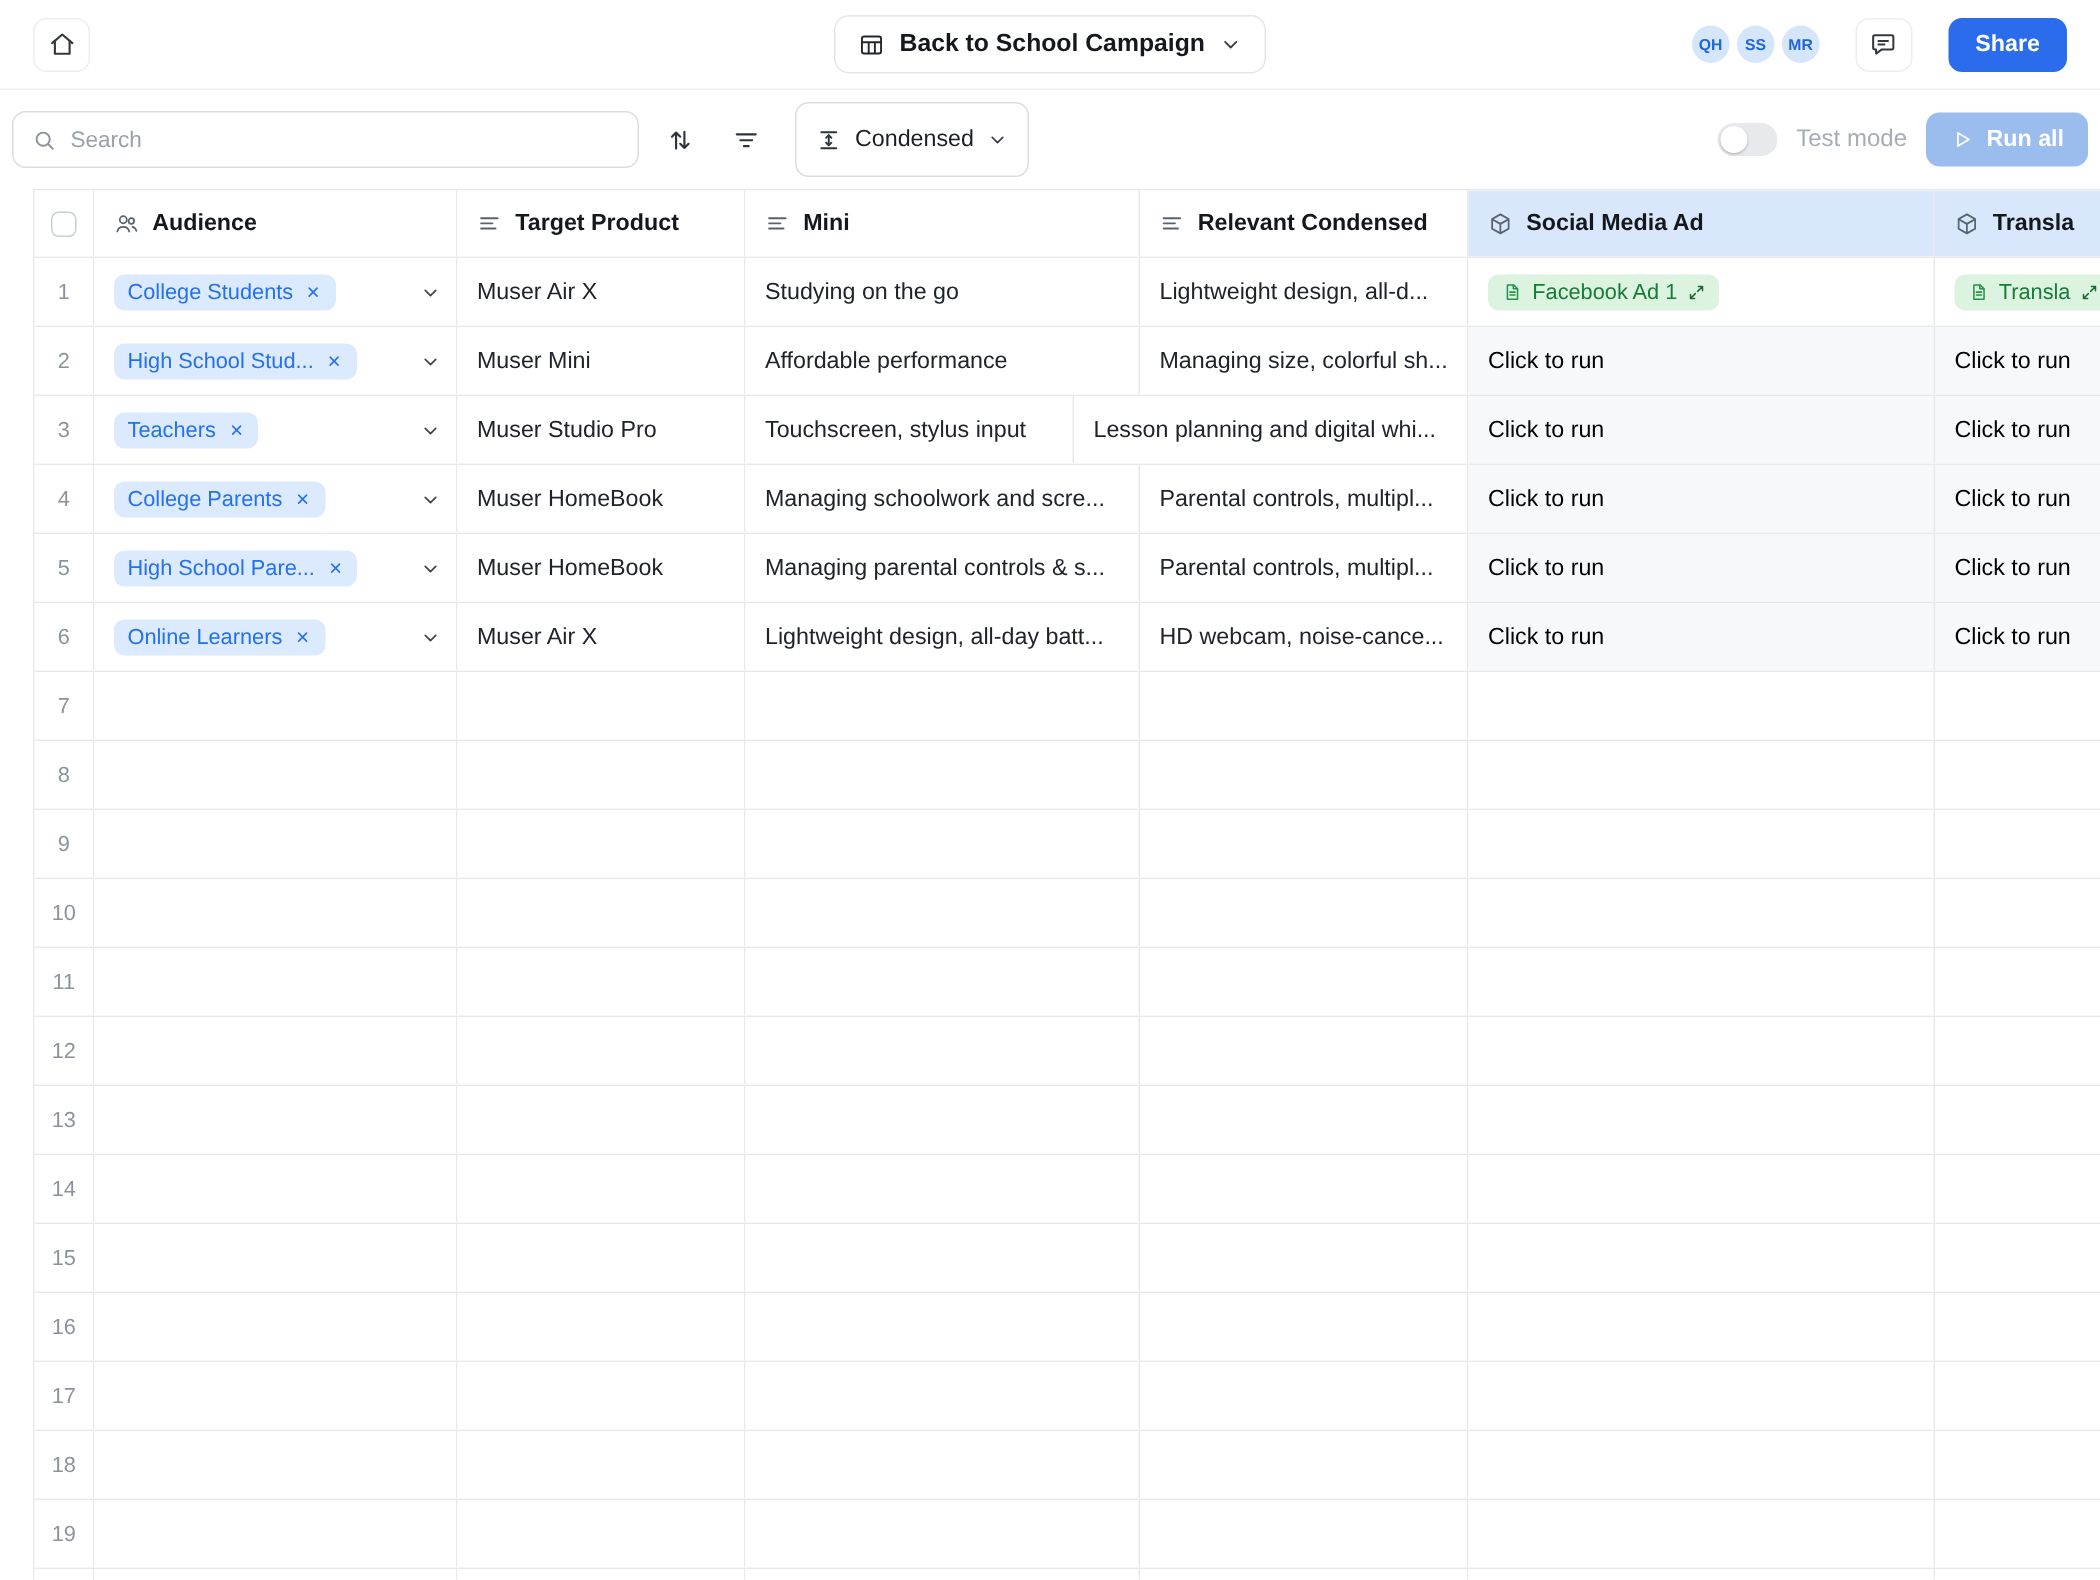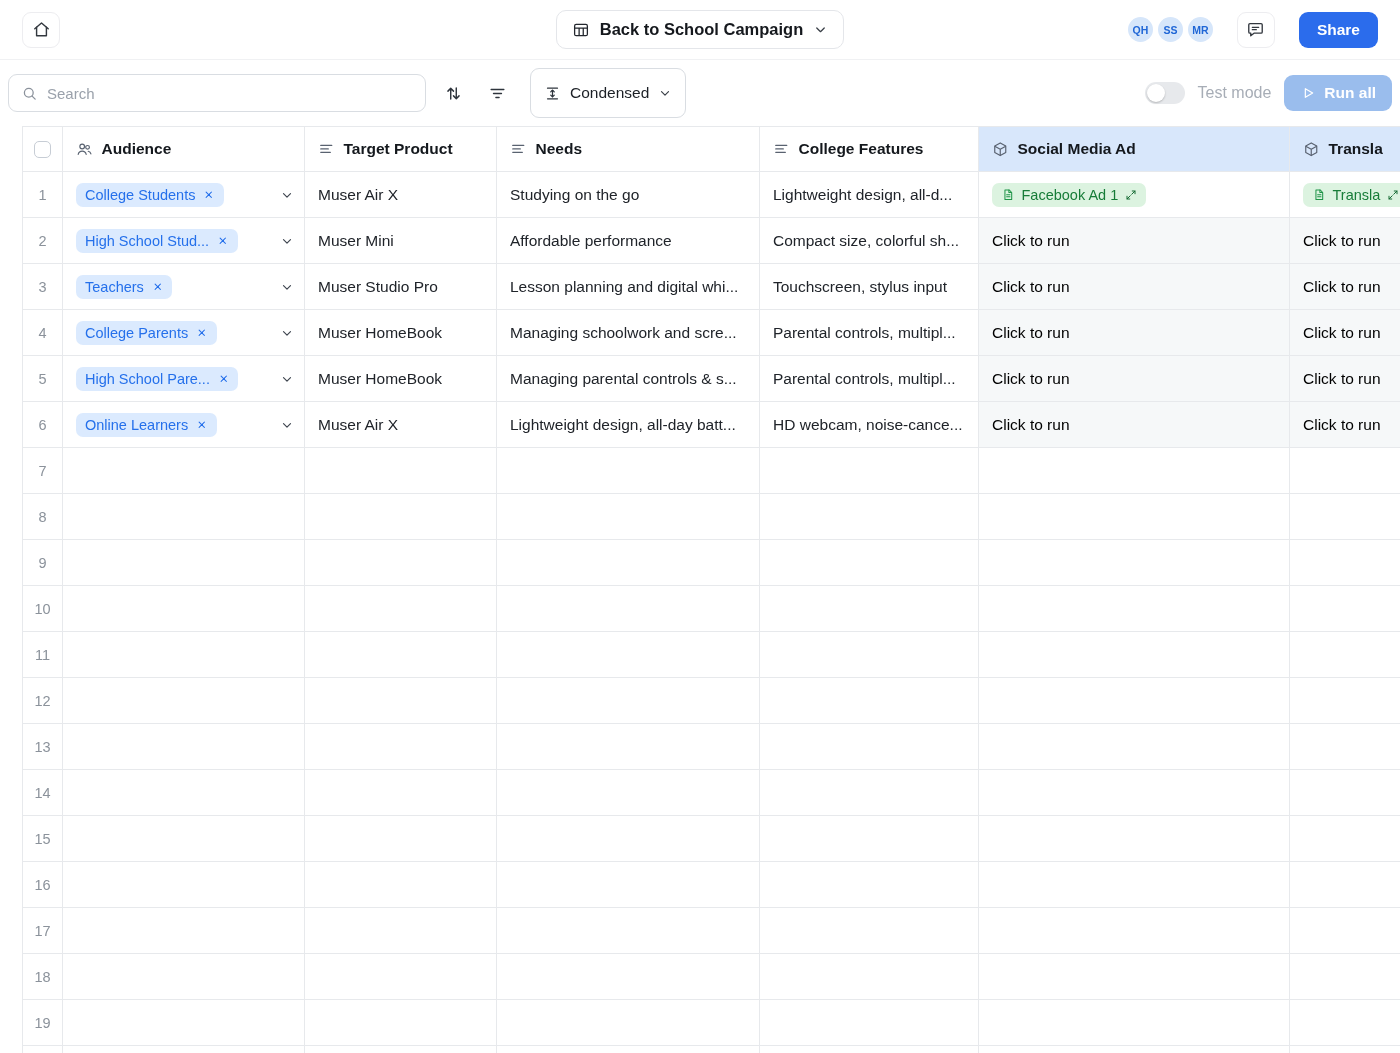--- a/index.html
+++ b/index.html
@@ -205,31 +205,31 @@
           <span>Target Product</span>
         </div>
         <div class="td hdr" style="width:263px">
           <span class="hic">
             <svg viewBox="0 0 24 24" fill="none" stroke="currentColor" stroke-width="1.8" stroke-linecap="round">
               <path d="M4 6.5h16"></path>
               <path d="M4 11.5h11"></path>
               <path d="M4 16.5h14"></path>
             </svg>
           </span>
-          <span>Needs</span>
+          <span>Mini</span>
         </div>
         <div class="td hdr" style="width:219px">
           <span class="hic">
             <svg viewBox="0 0 24 24" fill="none" stroke="currentColor" stroke-width="1.8" stroke-linecap="round">
               <path d="M4 6.5h16"></path>
               <path d="M4 11.5h11"></path>
               <path d="M4 16.5h14"></path>
             </svg>
           </span>
-          <span>College Features</span>
+          <span>Relevant Condensed</span>
         </div>
         <div class="td hdr sel" style="width:311px">
           <span class="hic">
             <svg viewBox="0 0 24 24" fill="none" stroke="currentColor" stroke-width="1.7" stroke-linejoin="round">
               <path d="M12 2.8l8 4.4v9.6l-8 4.4-8-4.4V7.2z"></path>
               <path d="M12 12l8-4.4M12 12L4 7.6M12 12v9.2"></path>
             </svg>
           </span>
           <span>Social Media Ad</span>
         </div>
@@ -312,21 +312,21 @@
             </span>
           </span>
           <span class="cellchev">
             <svg viewBox="0 0 24 24" fill="none" stroke="currentColor" stroke-width="2" stroke-linecap="round" stroke-linejoin="round">
               <path d="M6 9.5l6 6 6-6"></path>
             </svg>
           </span>
         </div>
         <div class="td" style="width:192px">Muser Mini</div>
         <div class="td" style="width:263px">Affordable performance</div>
-        <div class="td" style="width:219px">Compact size, colorful sh...</div>
+        <div class="td" style="width:219px">Managing size, colorful sh...</div>
         <div class="td runcell" style="width:311px">Click to run</div>
         <div class="td runcell" style="width:132px">Click to run</div>
       </div>
       <div class="tr">
         <div class="td num">3</div>
         <div class="td aud" style="width:242px">
           <span class="tag">
             <span>Teachers</span>
             <span class="x">
               <svg viewBox="0 0 24 24" fill="none" stroke="currentColor" stroke-width="2.2" stroke-linecap="round">
@@ -334,22 +334,22 @@
               </svg>
             </span>
           </span>
           <span class="cellchev">
             <svg viewBox="0 0 24 24" fill="none" stroke="currentColor" stroke-width="2" stroke-linecap="round" stroke-linejoin="round">
               <path d="M6 9.5l6 6 6-6"></path>
             </svg>
           </span>
         </div>
         <div class="td" style="width:192px">Muser Studio Pro</div>
+        <div class="td" style="width:219px">Touchscreen, stylus input</div>
         <div class="td" style="width:263px">Lesson planning and digital whi...</div>
-        <div class="td" style="width:219px">Touchscreen, stylus input</div>
         <div class="td runcell" style="width:311px">Click to run</div>
         <div class="td runcell" style="width:132px">Click to run</div>
       </div>
       <div class="tr">
         <div class="td num">4</div>
         <div class="td aud" style="width:242px">
           <span class="tag">
             <span>College Parents</span>
             <span class="x">
               <svg viewBox="0 0 24 24" fill="none" stroke="currentColor" stroke-width="2.2" stroke-linecap="round">

